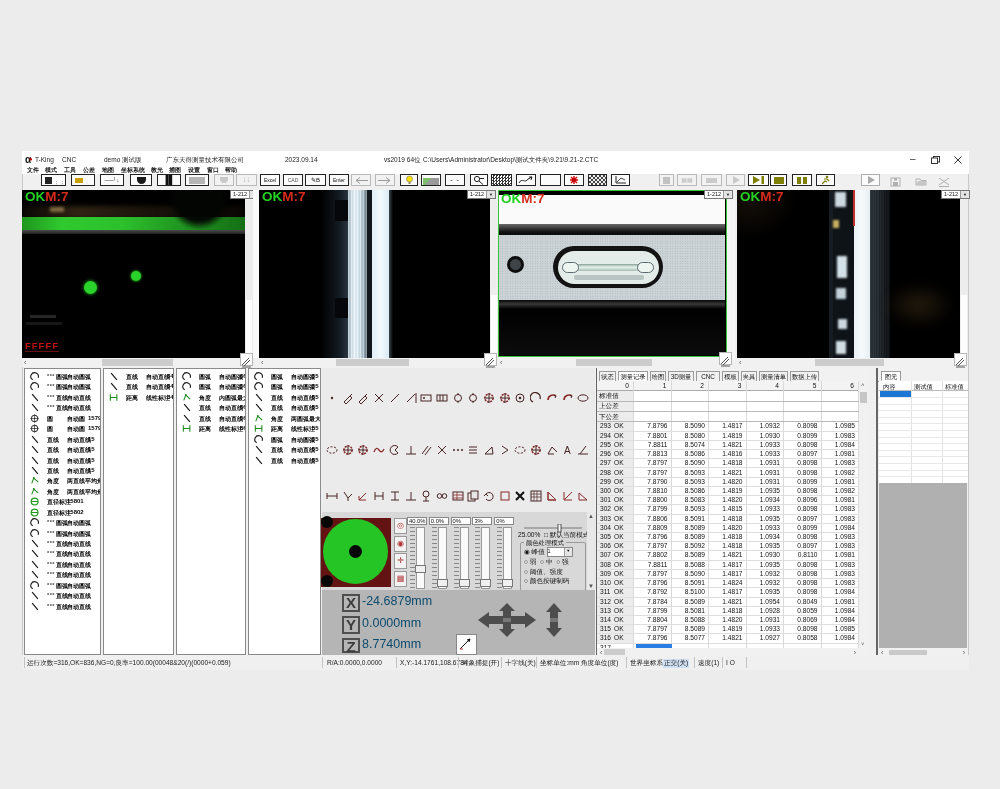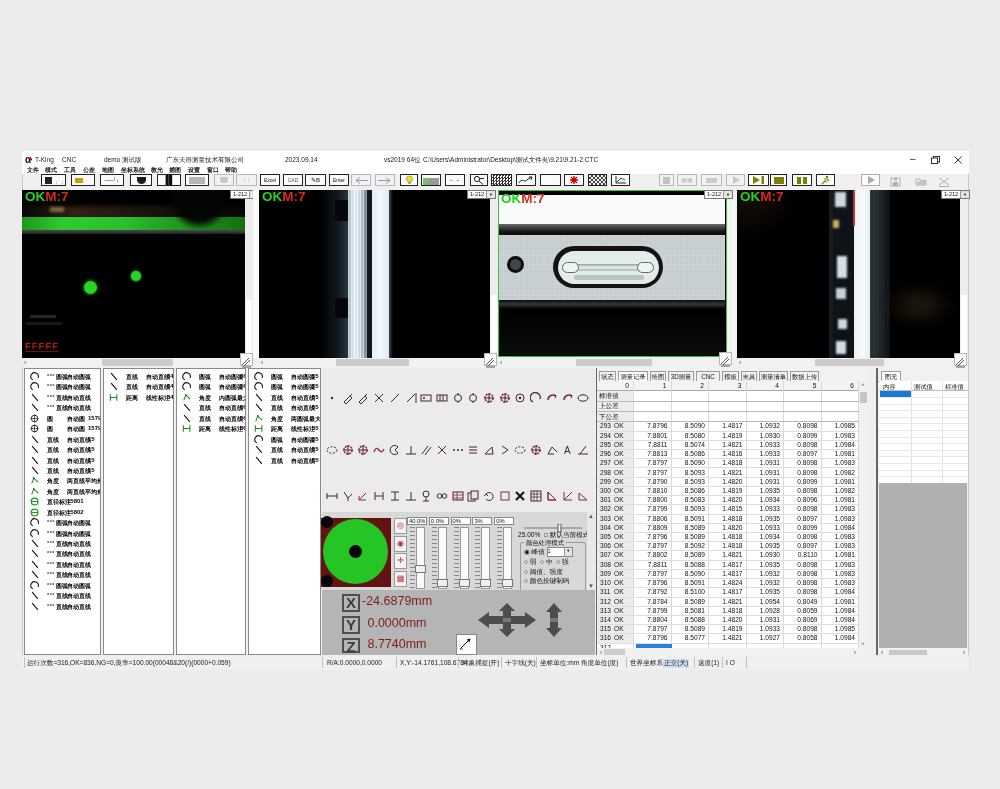--- a/index.html
+++ b/index.html
@@ -18,21 +18,21 @@
 .grip{position:absolute;width:13px;height:13px;background:#fdfdfd;border:1px solid #b5b5b5;box-sizing:border-box}
 .lb{position:absolute;top:368px;background:#fff;border:1px solid #8a8a8a;box-sizing:border-box;height:287px;overflow:hidden;padding-top:3px}
 .li{position:relative;height:10.45px;font-size:6px;font-weight:bold;color:#000;white-space:nowrap}
 .li svg{position:absolute;left:5px;top:0px;width:10px;height:9px}
 .li em{font-style:normal;position:absolute;top:1px}
 .t1{left:22px}.t2{left:42px}.t3{left:63px}
 .sb span{position:absolute;top:658px;font-size:6.6px;color:#1a1a1a;white-space:nowrap}
 .mi{position:absolute;top:165.5px;font-size:6px;font-weight:bold;color:#111;white-space:nowrap}
 .st{font-style:normal;color:#444;font-size:5.5px;letter-spacing:.5px;margin-right:1px;vertical-align:top}
 .lab{width:18px;height:18px;color:#3c3c3c;font-size:15px;font-weight:bold;text-align:center;line-height:14px;border:2px solid #4e4e4e;box-sizing:border-box}
-.val{left:40px;width:70px;text-align:center;font-size:12.5px;color:#7f1d1d}
+.val{left:40px;width:70px;text-align:left;font-size:12.5px;color:#0c4a6e}
 .ti{position:absolute;top:156px;font-size:6.5px;color:#222;white-space:nowrap}
 </style></head>
 <body>
 
 <div class="a" style="left:22px;top:151px;width:947px;height:519px;background:#f0f0f0;border:1px solid #c9c9c9;box-sizing:border-box"></div>
 <div class="a" style="left:22px;top:151px;width:947px;height:23px;background:#fff"></div>
 
 <span class="ti" style="left:25px;font-size:10px;font-weight:bold;top:154px;color:#111">α</span>
 <span class="ti" style="left:29px;top:156px;color:#c00;font-size:6px">●</span>
 <span class="ti" style="left:35px">T-King</span>

